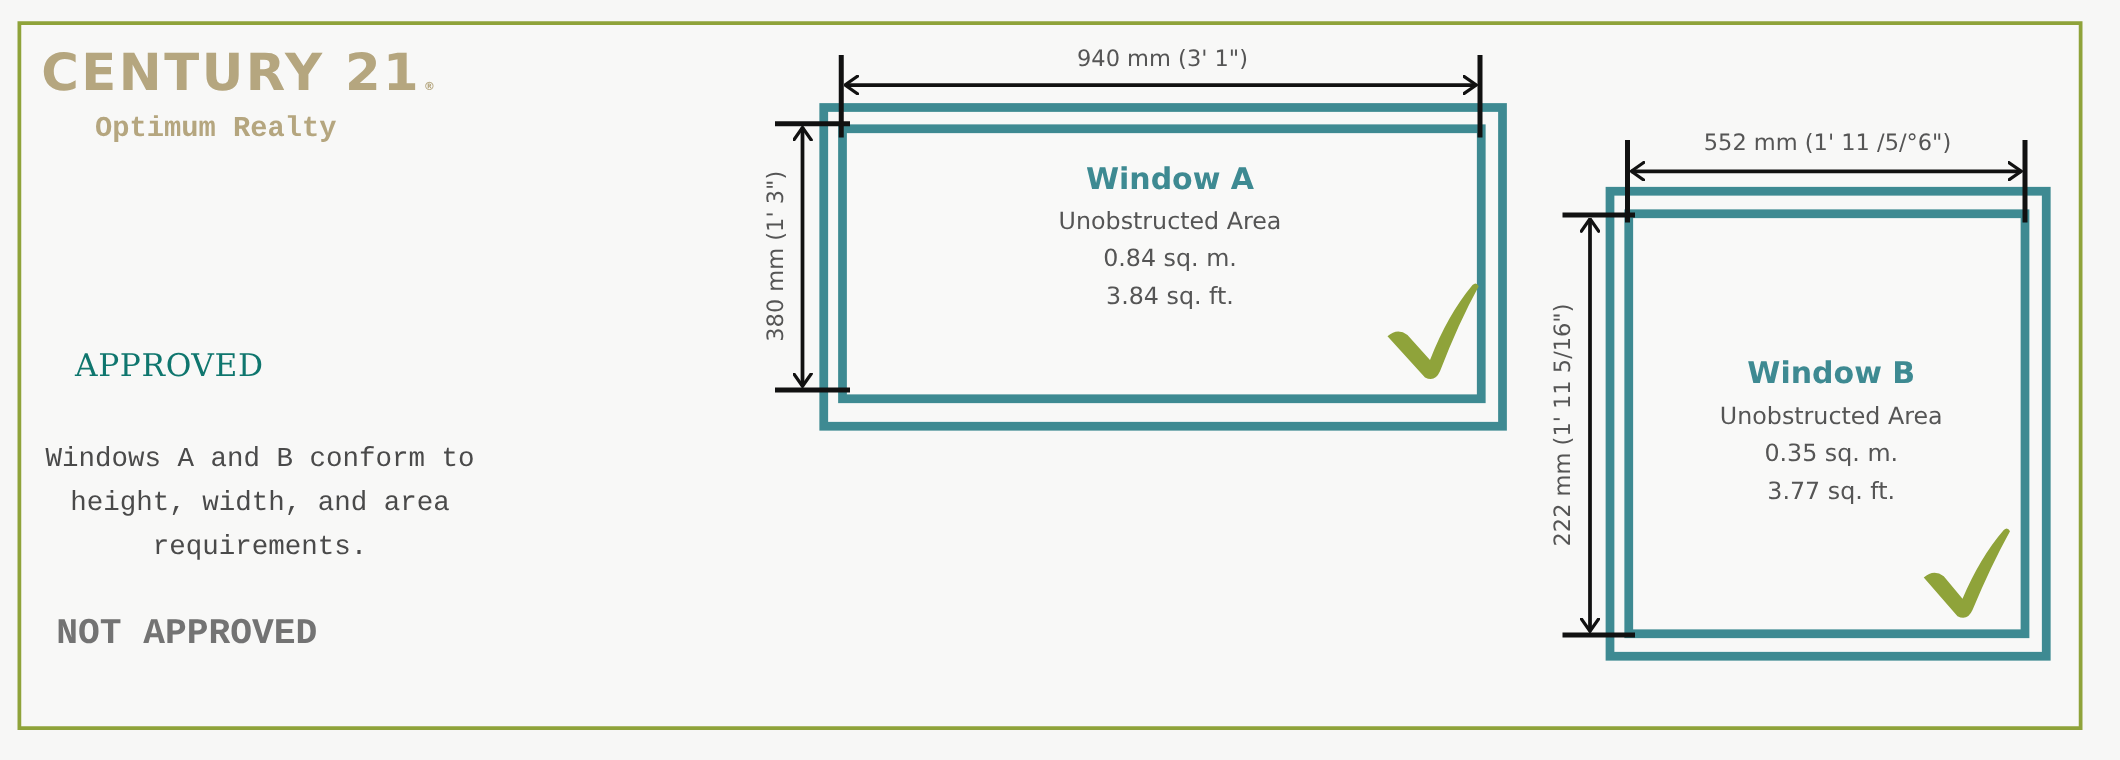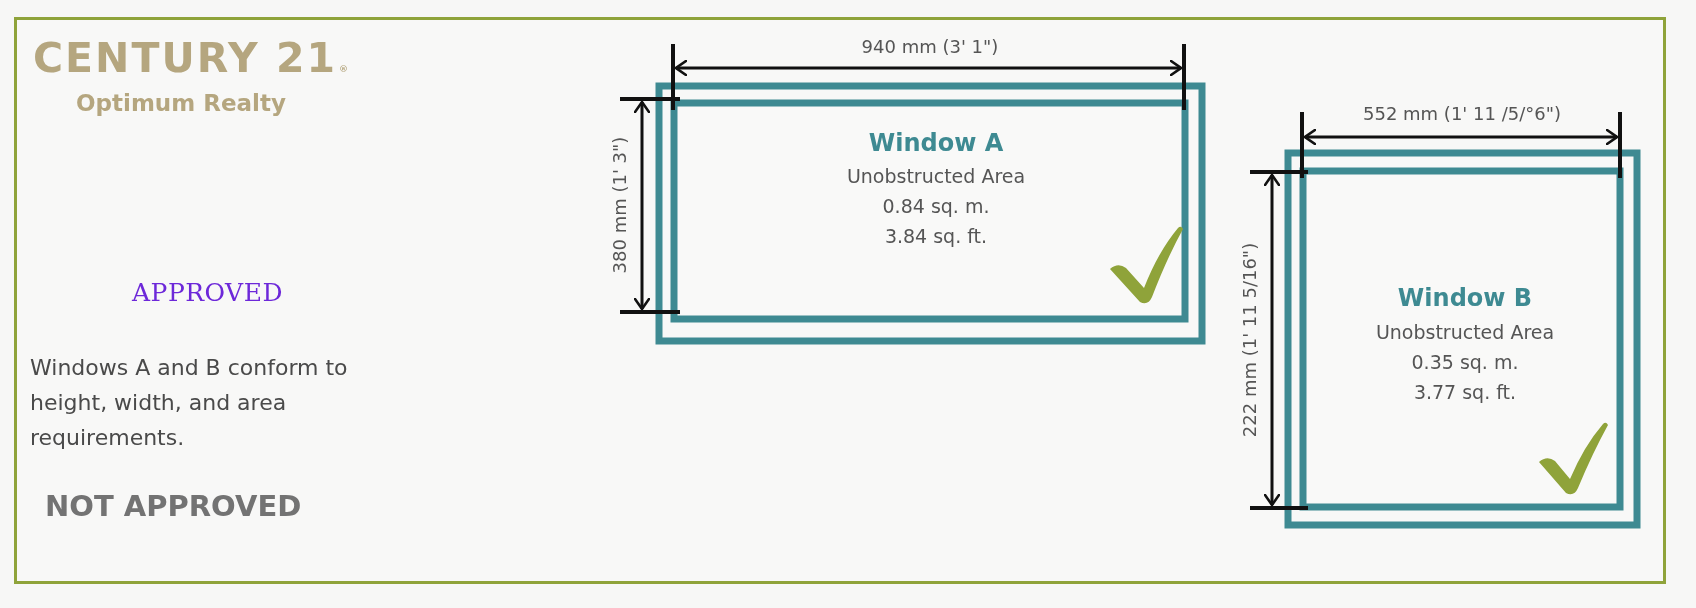--- a/index.html
+++ b/index.html
@@ -1,23 +1,23 @@
 <!DOCTYPE html>
 <html><head>
 <meta charset="utf-8">
 <style>
   html, body { margin:0; padding:0; }
   body { width:1696px; height:608px; background:#f7f7f6; position:relative; overflow:hidden; font-family:"DejaVu Sans", sans-serif; }
   .frame { position:absolute; left:14px; top:17px; width:1652px; height:567px; border:3px solid #8fa33a; box-sizing:border-box; background:#f8f8f7; }
-  .abs { position:absolute; }
+  .abs { position:absolute;font-family:Liberation Mono, monospace; }
   .logo-main { left:33px; top:38px; font-family:"DejaVu Sans", sans-serif; font-weight:bold; font-size:41px; letter-spacing:2px; color:#b5a67f; white-space:nowrap; line-height:1; }
   .logo-reg { font-size:9px; vertical-align:baseline; margin-left:2px; letter-spacing:0; }
   .logo-sub { left:76px; top:92px; font-size:23px; color:#b5a67f; font-weight:bold; white-space:nowrap; line-height:1; }
-  .approved { left:60px; width:295px; top:280px; text-align:center; font-family:"DejaVu Serif", serif; font-size:25px; color:#6d28d9; letter-spacing:0.5px; line-height:1; }
-  .para { left:30px; width:356px; top:350px; text-align:left; font-size:22px; color:#4a4a4a; line-height:35px; }
+  .approved { left:60px; width:295px; top:280px; font-family:"DejaVu Serif", serif; font-size:25px; color:#0f766e; letter-spacing:0.5px; line-height:1; }
+  .para { left:30px; width:356px; top:350px; text-align:center; font-size:22px; color:#4a4a4a; line-height:35px; }
   .notapproved { left:45px; top:492px; font-size:29px; font-weight:bold; color:#737373; line-height:1; white-space:nowrap; }
   svg.diagram { position:absolute; left:0; top:0; }
   .win-title { font-family:"DejaVu Sans", sans-serif; font-weight:bold; fill:#3e8a92; font-size:24px; }
   .win-text { font-family:"DejaVu Sans", sans-serif; fill:#555; font-size:19px; }
   .dim-text { font-family:"DejaVu Sans", sans-serif; fill:#555; font-size:18px; }
 </style>
 </head>
 <body>
 
 <div class="frame"></div>

